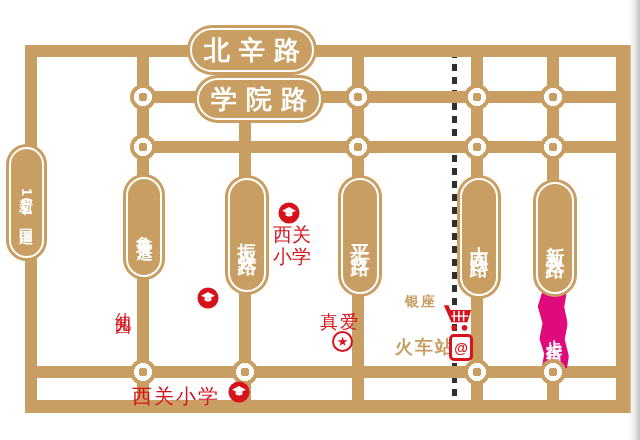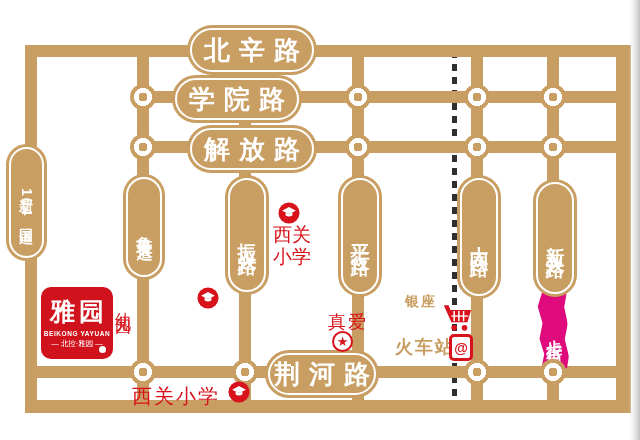--- a/index.html
+++ b/index.html
@@ -95,28 +95,22 @@
   <div class="node" style="left:540px;top:84px"></div>
   <div class="node" style="left:540px;top:134px"></div>
   <div class="node" style="left:130px;top:359px"></div>
   <div class="node" style="left:232px;top:359px"></div>
   <div class="node" style="left:464px;top:359px"></div>
   <div class="node" style="left:540px;top:359px;z-index:4"></div>
 
   <div class="pill pill-h" style="left:190px;top:28px;width:120px;height:40px">
     <span class="pl">北辛路</span>
   </div>
-  <div class="pill pill-h" style="left:175px;top:78px;width:120px;height:38px">
+  <div class="pill pill-h" style="left:197px;top:78px;width:120px;height:38px">
     <span class="pl">学院路</span>
-  </div>
-  <div class="pill pill-h" style="left:190px;top:128px;width:120px;height:38px">
-    <span class="pl">解放路</span>
-  </div>
-  <div class="pill pill-h" style="left:268px;top:353px;width:104px;height:38px">
-    <span class="pl">荆河路</span>
   </div>
 
   <div class="pill pill-v small" style="left:9px;top:147px;width:31px;height:107px">
     <span class="pl">新104国道</span>
   </div>
   <div class="pill pill-v mid" style="left:126px;top:177px;width:32px;height:96px">
     <span class="pl">鲁班大道</span>
   </div>
   <div class="pill pill-v" style="left:228px;top:178px;width:34px;height:110px">
     <span class="pl">振兴路</span>
@@ -150,40 +144,34 @@
 
   <div class="poi-red one-line" style="left:132px;top:383px">西关小学</div>
   <div class="icon" style="left:228px;top:381px">
     <svg width="22" height="22" viewBox="0 0 24 24">
       <circle cx="12" cy="12" r="11.5" fill="#D8121B"></circle>
       <path d="M12 5.5 L19.5 9.5 L12 13.2 L4.5 9.5 Z" fill="#fff"></path>
       <path d="M8.3 11.2 v3.6 q3.7 2.2 7.4 0 v-3.6 l-3.7 1.9 z" fill="#fff"></path>
     </svg>
   </div>
 
-  <div class="poi-red one-line" style="left:328px;top:310px;font-size:18px">真爱</div>
+  <div class="poi-red one-line" style="left:320px;top:310px;font-size:18px">真爱</div>
   <div class="icon star-badge" style="left:332px;top:331px">★</div>
 
   <div class="poi-gold one-line" style="left:405px;top:293px;font-size:14px">银座</div>
   <div class="icon" style="left:441px;top:303px">
     <svg width="32" height="29" viewBox="0 0 34 30">
       <path d="M3 2 h5 l2 5 h22 l-4 13 H11 Z" fill="#D8121B"></path>
       <path d="M14 8 v11 M19 8 v11 M24 8 v11" stroke="#fff" stroke-width="1.6"></path>
       <path d="M11 13.5 h18" stroke="#fff" stroke-width="1.4"></path>
       <circle cx="14" cy="26" r="3" fill="#D8121B"></circle>
       <circle cx="25" cy="26" r="3" fill="#D8121B"></circle>
     </svg>
   </div>
 
   <div class="poi-gold one-line" style="left:395px;top:335px;font-size:18px">火车站</div>
   <div class="icon station-badge" style="left:449px;top:334px">@</div>
 
   <div class="poi-red vert" style="left:112px;top:299px;height:66px">幼儿园</div>
 
-  <div class="logo">
-    <div class="t1">雅园</div>
-    <div class="t2">BEIKONG YAYUAN</div>
-    <div class="t3">— 北控·雅园 —</div>
-    <div class="dot"></div>
-  </div>
 
   <div class="edge"></div>
 </div>
 
 </body></html>

